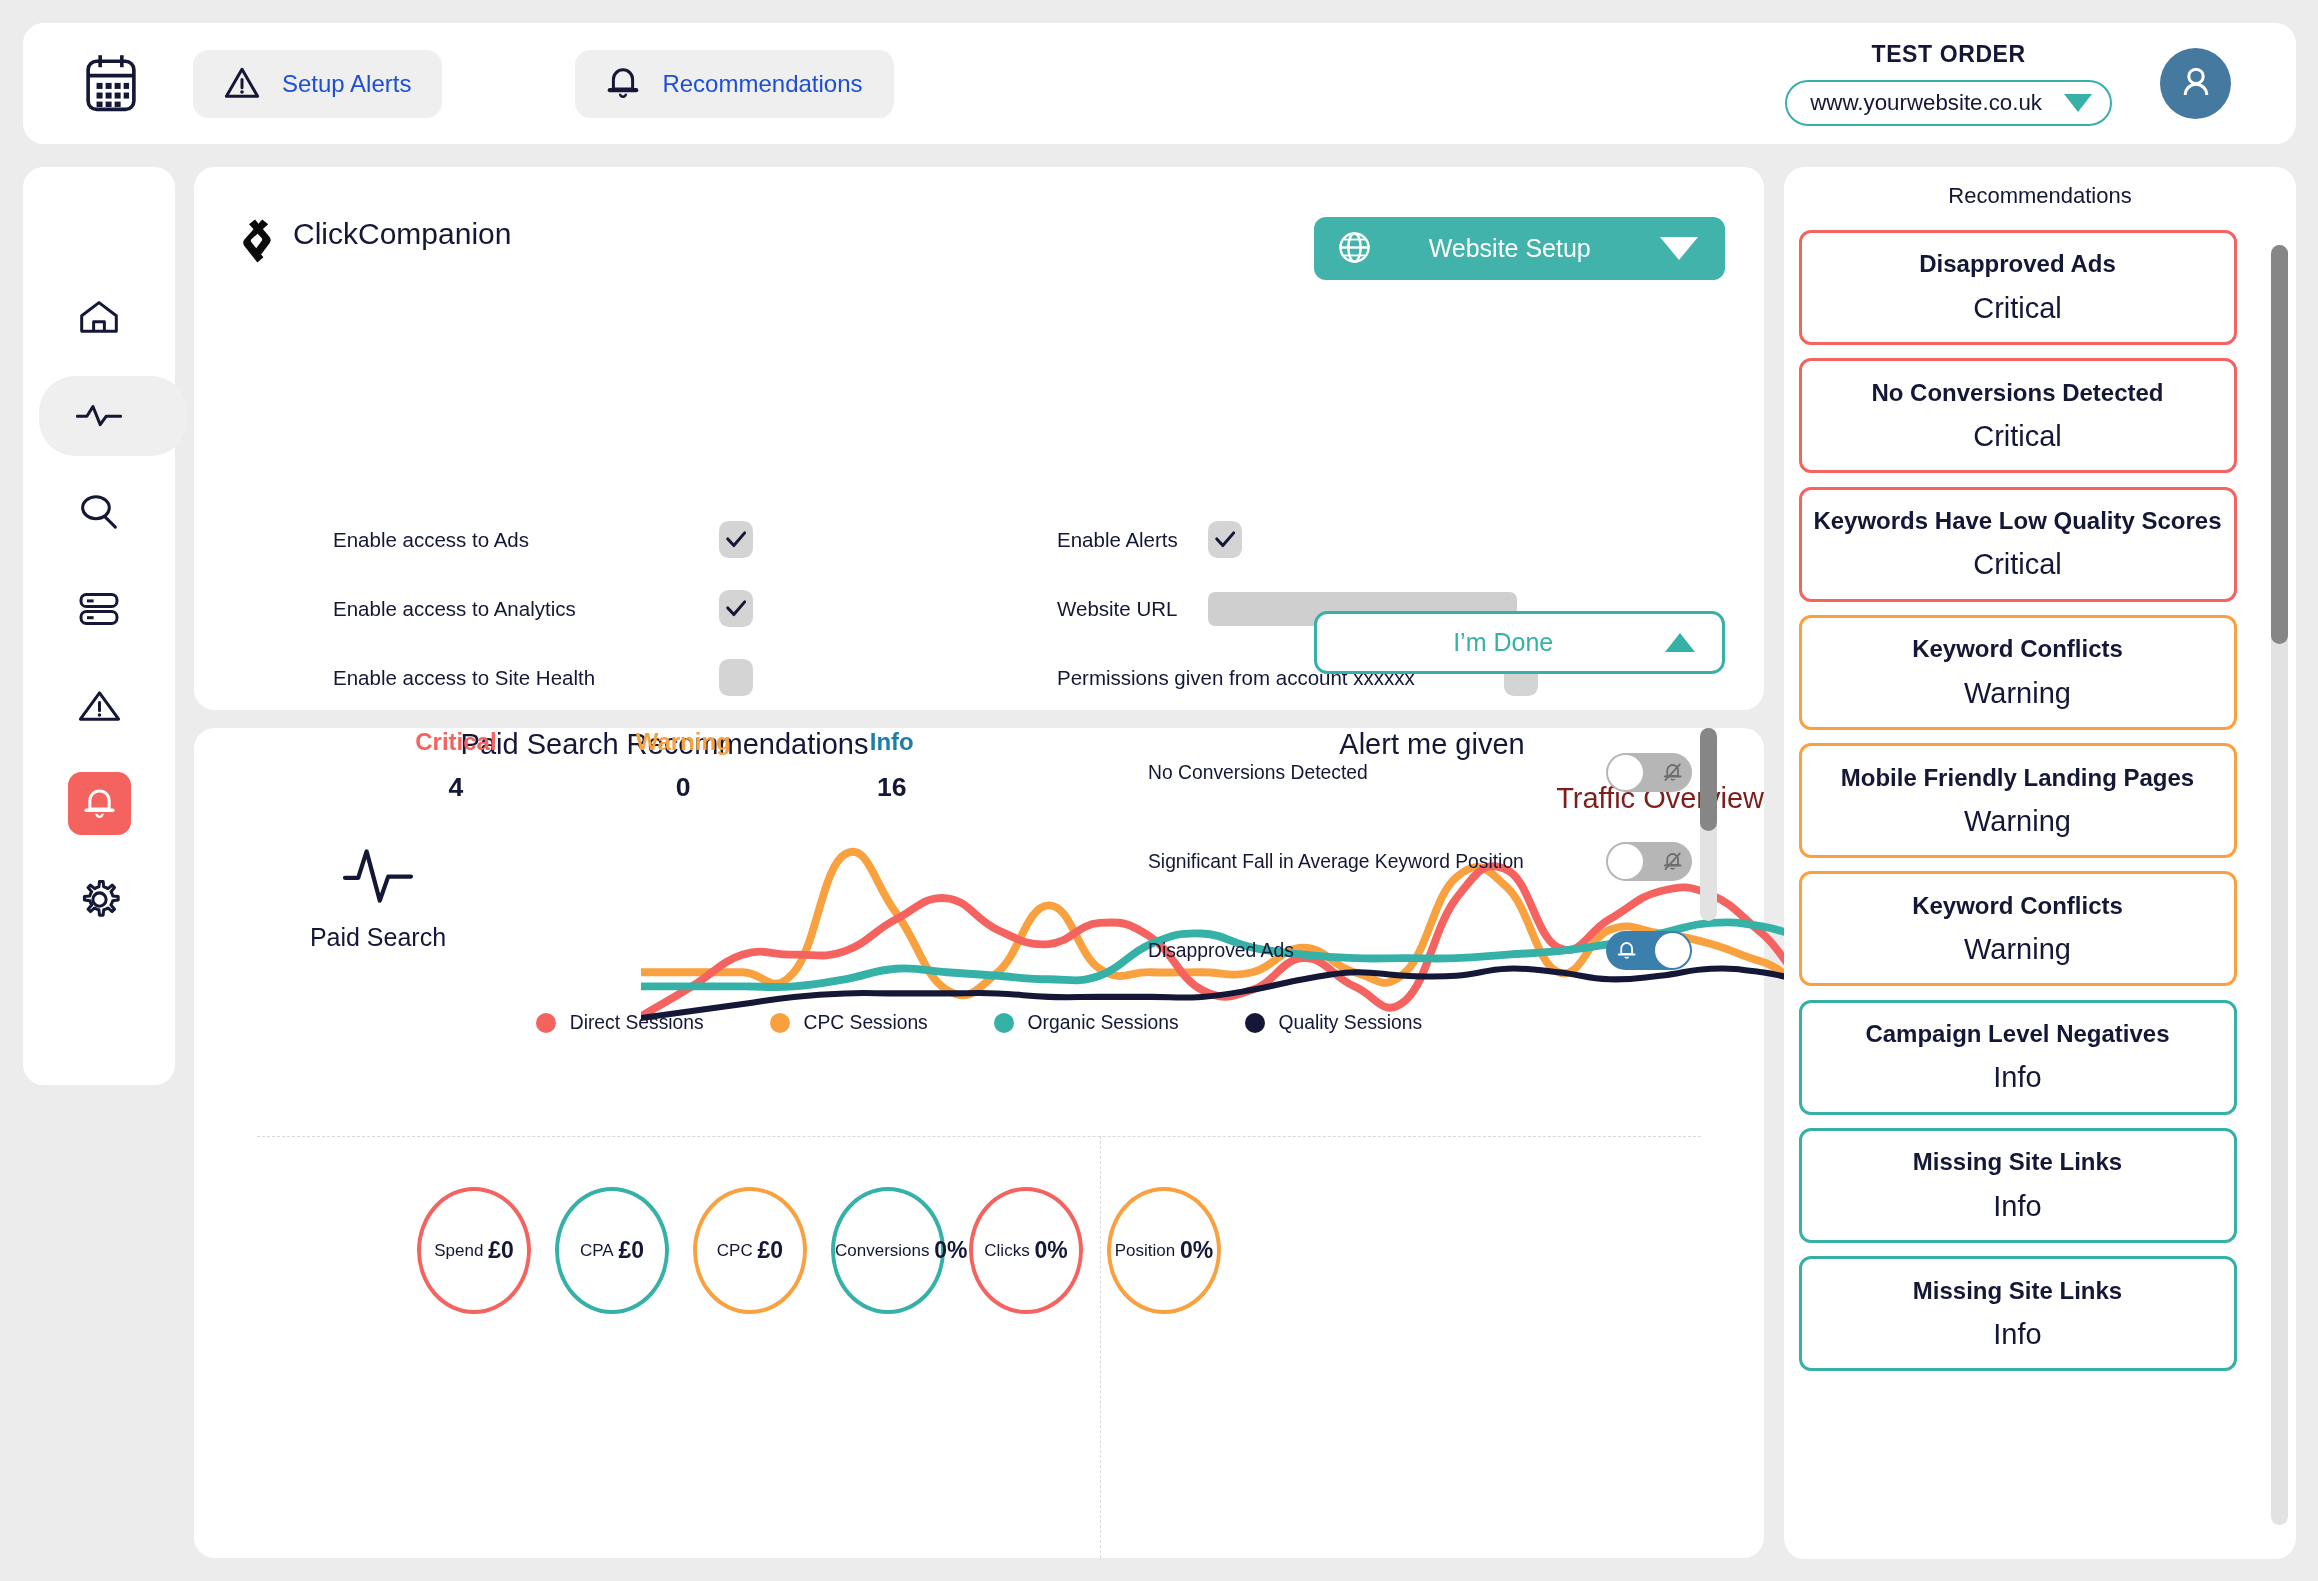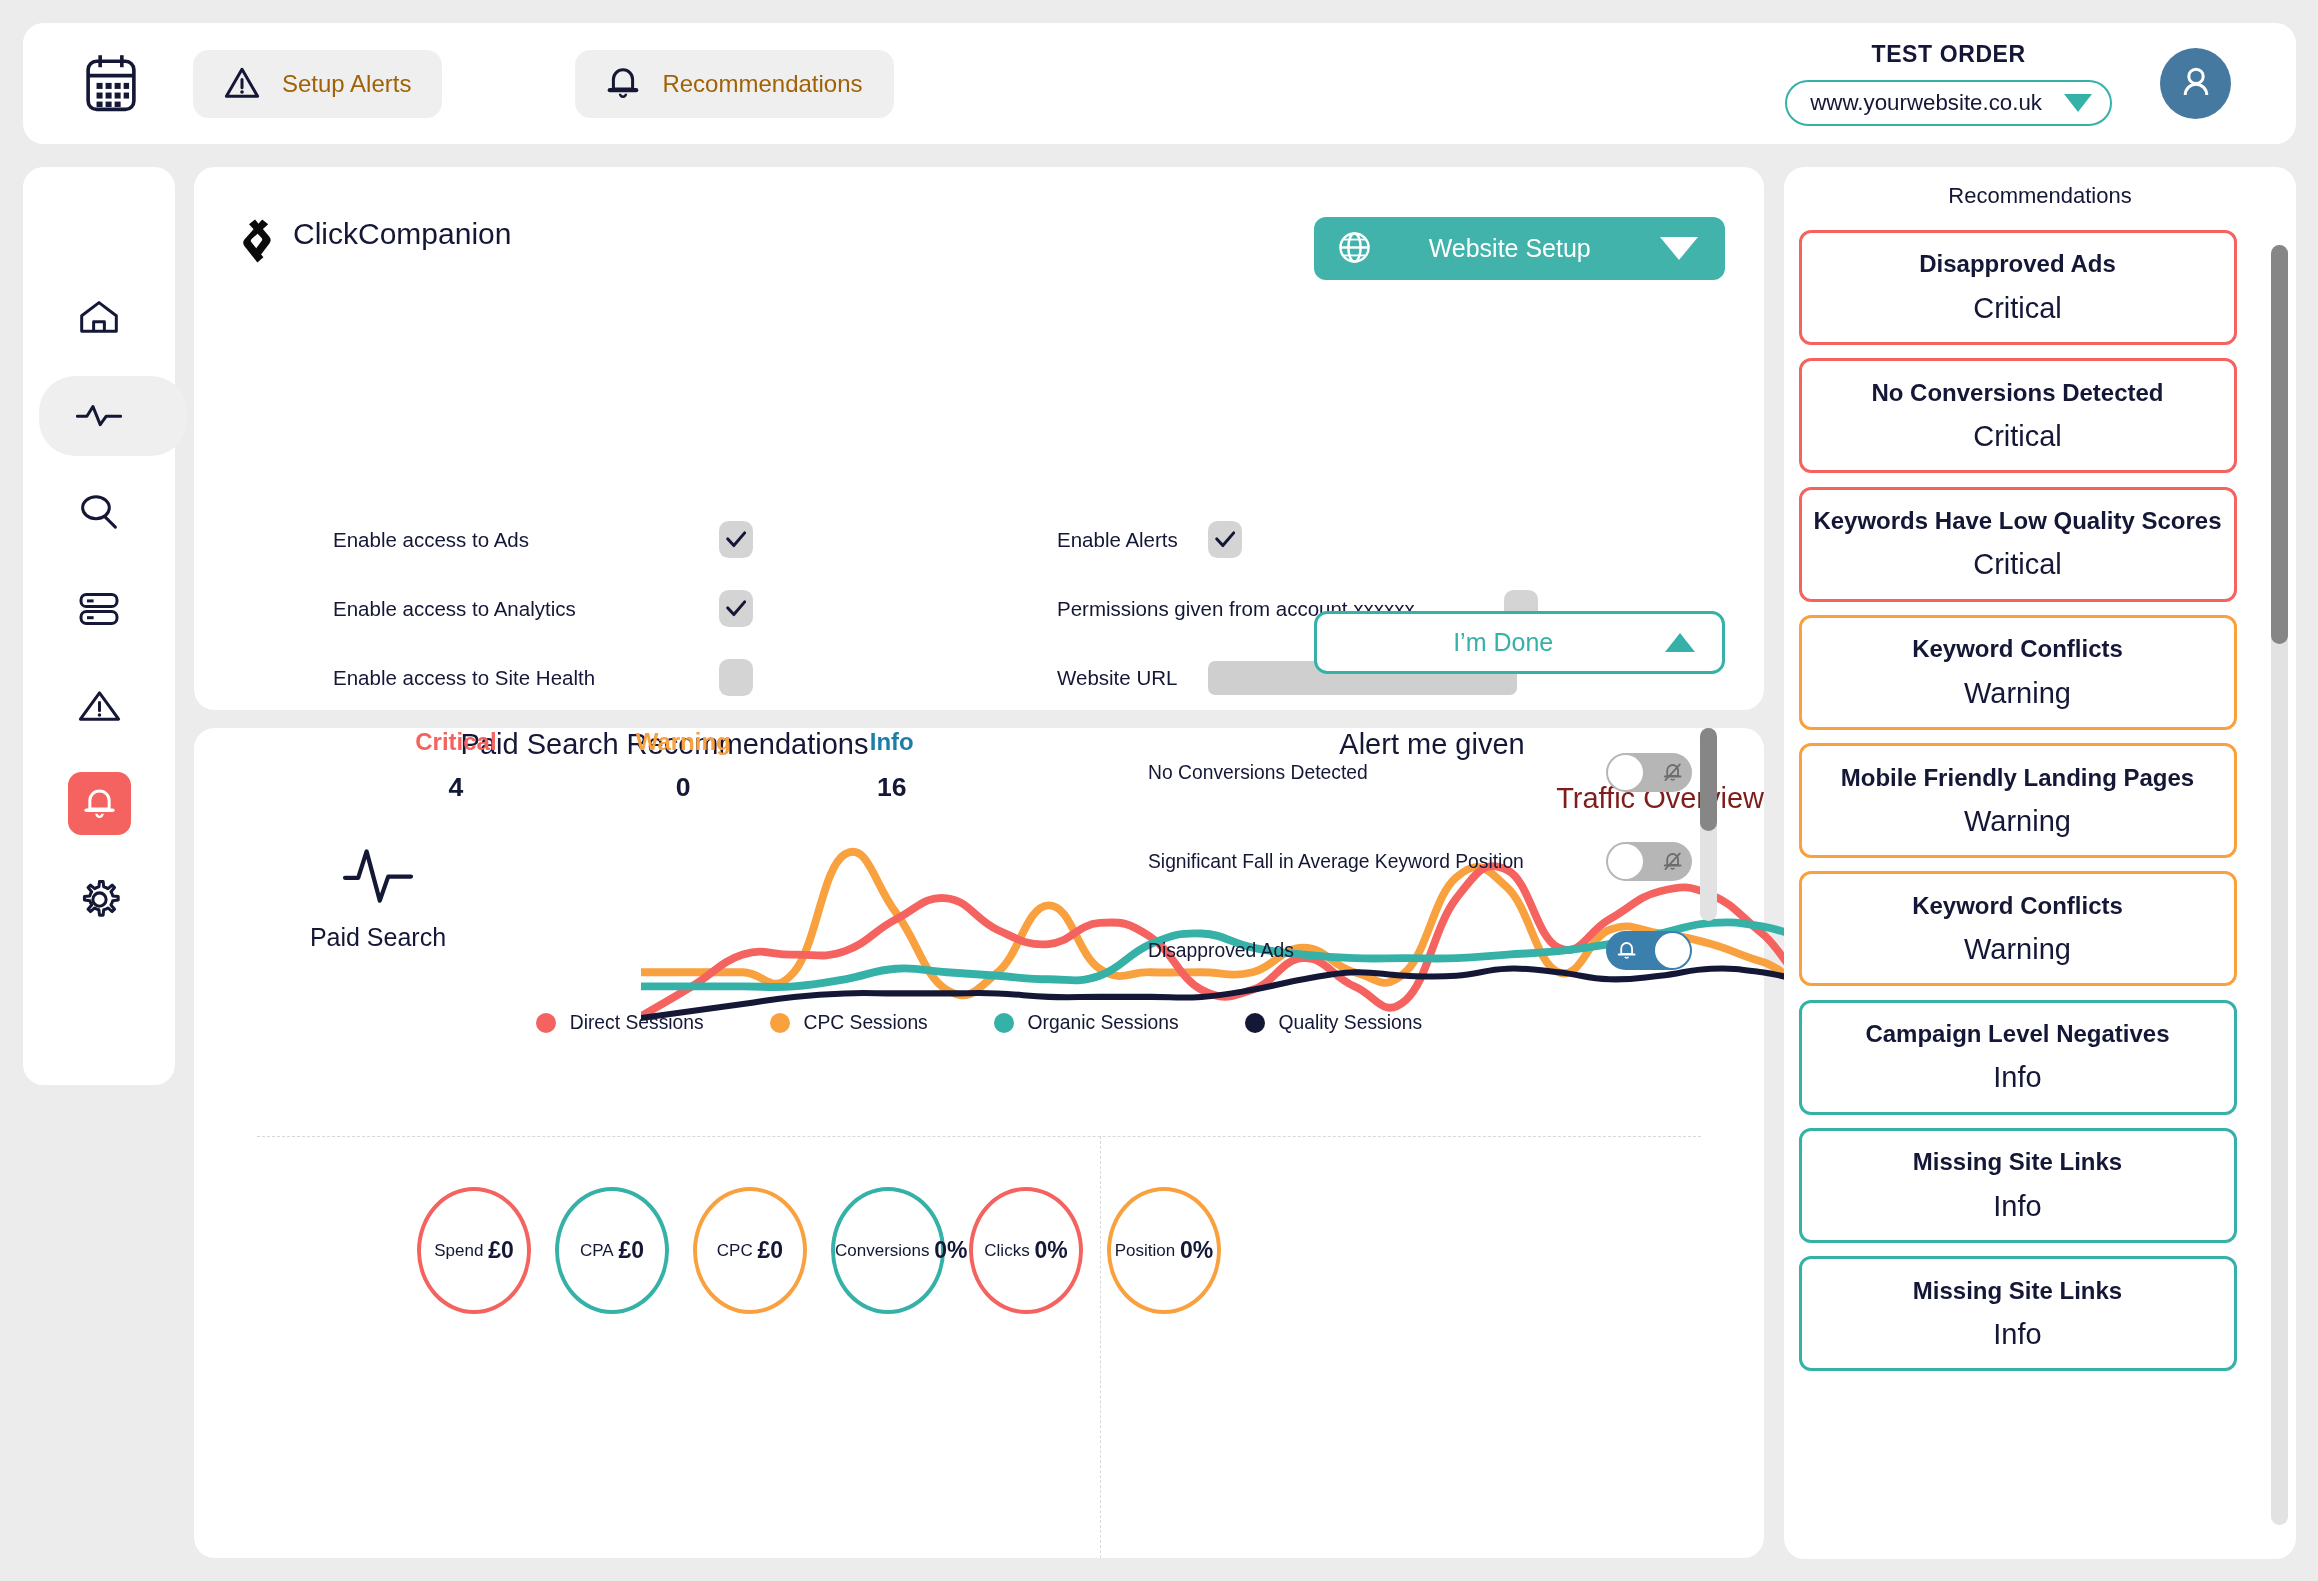--- a/index.html
+++ b/index.html
@@ -18,21 +18,21 @@
     background: #fff; border-radius: 20.5px;
     display: flex; align-items: center;
   }
   .cal-icon { margin-left: 60px; width: 56px; height: 59px; flex: none; }
   .pill {
     margin-left: 54px; height: 68px; border-radius: 15.7px;
     background: #efefef; display: flex; align-items: center;
     padding: 0 31px; gap: 22px; cursor: pointer;
   }
   .pill:nth-of-type(2) { margin-left: 133px; }
-  .pill-label { font-size: 24px; color: #a16207; font-weight: 500; white-space: nowrap; }
+  .pill-label { font-size: 24px; color: #1d4ed8; font-weight: 500; white-space: nowrap; }
   .pill svg { flex: none; }
 
   .topright {
     margin-left: auto; margin-right: 65px;
     display: flex; align-items: center; gap: 48px;
   }
   .order-col { display: flex; flex-direction: column; align-items: center; gap: 12px; }
   .order-title { font-size: 23px; font-weight: 700; color: #141736; letter-spacing: 0.6px; }
   .site-select {
     border: 2.4px solid #35b1a8; border-radius: 24px; background: #fff;
@@ -436,28 +436,28 @@
       <div class="opt-col right">
         <div class="opt-row">
           <span class="opt-label">Enable Alerts</span>
           <span class="chk">
             <svg width="20.5" height="17" viewBox="0 0 34 28">
                 <path d="M3 13 L13 24 L31 3" stroke="#141736" stroke-width="5" fill="none" stroke-linecap="round" stroke-linejoin="round"></path>
               </svg>
           </span>
         </div>
         <div class="opt-row">
-          <span class="opt-label" style="width:447px">Permissions given from account xxxxxx</span>
-          <span class="chk"></span>
-        </div>
-        <div class="opt-row">
           <span class="opt-label">Website URL</span>
           <span class="url-wrap">
             <input class="url-input" type="text" placeholder="" style="">
           </span>
+        </div>
+        <div class="opt-row">
+          <span class="opt-label" style="width:447px">Permissions given from account xxxxxx</span>
+          <span class="chk"></span>
         </div>
       </div>
     </div>
 
     <div class="done-btn">
       <span class="done-label">I’m Done</span>
       <span class="tri-up" style="margin-right:26.6px"></span>
     </div>
   </div>
 

